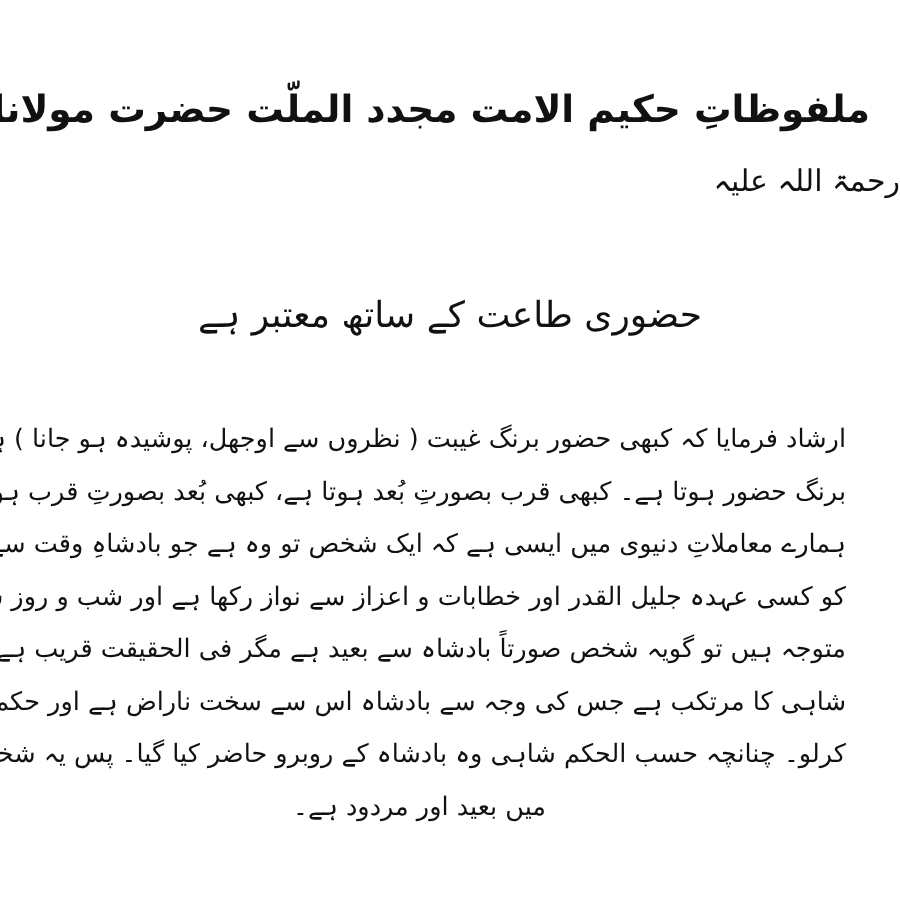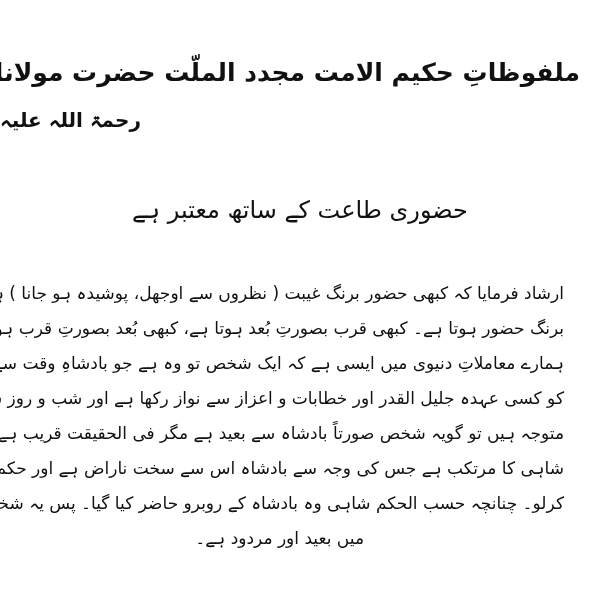--- a/index.html
+++ b/index.html
@@ -31,23 +31,23 @@
       font-size: 25px;
       font-weight: bold;
       line-height: 1.2;
       white-space: nowrap;
     }
     .subtitle {
       position: absolute;
       top: 108px;
       left: 0;
       width: 600px;
-      text-align: left;
+      text-align: right;
       font-size: 20px;
-      font-weight: bold;
+      font-weight: normal;
       line-height: 1.2;
     }
     .heading {
       position: absolute;
       top: 196px;
       left: 0;
       width: 600px;
       text-align: center;
       font-size: 24px;
       font-weight: normal;

